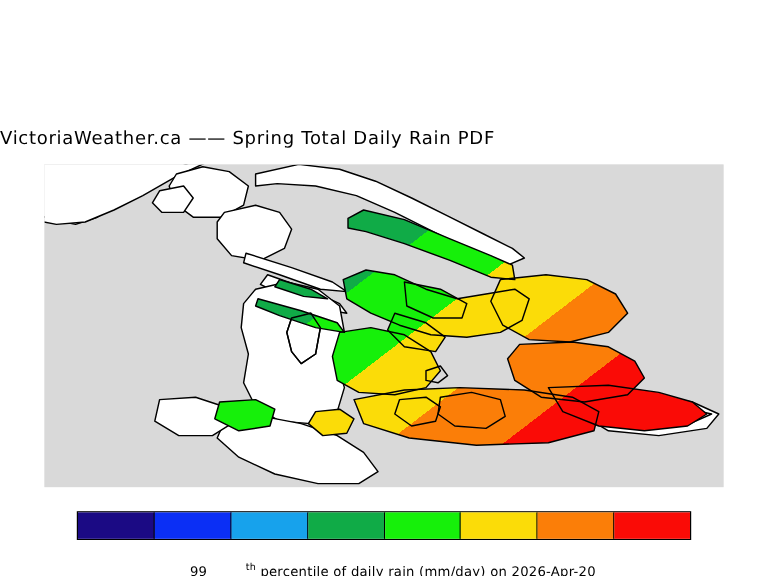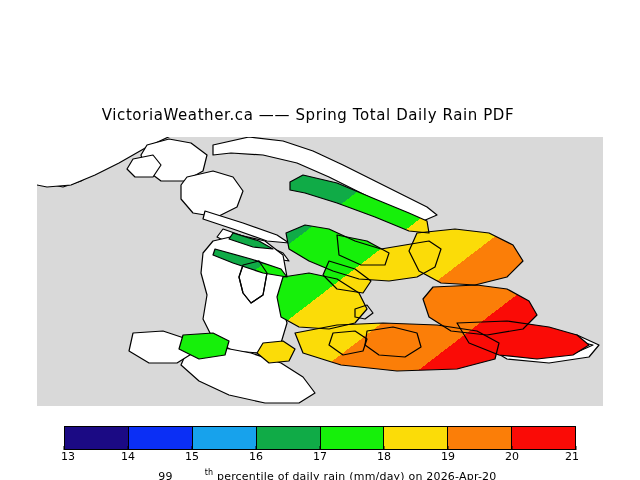--- a/index.html
+++ b/index.html
@@ -6,21 +6,20 @@
   body{
     width:640px;height:480px;background:#ffffff;
     font-family:"DejaVu Sans",sans-serif;
     overflow:hidden;position:relative;
   }
   #root{position:absolute;left:0;top:0;width:640px;height:480px;}
 
   
   .title{
     position:absolute;left:0;top:106px;width:616px;
-    text-align:center;
     font-family:"DejaVu Sans",sans-serif;
     font-size:15px;letter-spacing:.6px;color:#000;
     white-space:pre;
   }
 
   
   .map-panel{
     position:absolute;left:37px;top:137px;width:566px;height:269px;
     background:#d9d9d9;overflow:hidden;
   }
@@ -186,39 +185,19 @@
     <div class="cbar" id="cbar-segments">
         <div class="cbar-seg" style="background: rgb(27, 10, 132);"></div>
         <div class="cbar-seg" style="background: rgb(11, 47, 245);"></div>
         <div class="cbar-seg" style="background: rgb(23, 162, 236);"></div>
         <div class="cbar-seg" style="background: rgb(16, 171, 71);"></div>
         <div class="cbar-seg" style="background: rgb(22, 240, 10);"></div>
         <div class="cbar-seg" style="background: rgb(251, 220, 8);"></div>
         <div class="cbar-seg" style="background: rgb(251, 126, 8);"></div>
         <div class="cbar-seg" style="background: rgb(250, 11, 6);"></div>
       </div>
-    <div class="cbar-ticks" id="cbar-ticks">
-        <div class="tick-mark" style="left: 0px;"></div>
-        <div class="tick" style="left: 4px;">13</div>
-        <div class="tick-mark" style="left: 64px;"></div>
-        <div class="tick" style="left: 64px;">14</div>
-        <div class="tick-mark" style="left: 128px;"></div>
-        <div class="tick" style="left: 128px;">15</div>
-        <div class="tick-mark" style="left: 192px;"></div>
-        <div class="tick" style="left: 192px;">16</div>
-        <div class="tick-mark" style="left: 256px;"></div>
-        <div class="tick" style="left: 256px;">17</div>
-        <div class="tick-mark" style="left: 320px;"></div>
-        <div class="tick" style="left: 320px;">18</div>
-        <div class="tick-mark" style="left: 384px;"></div>
-        <div class="tick" style="left: 384px;">19</div>
-        <div class="tick-mark" style="left: 448px;"></div>
-        <div class="tick" style="left: 448px;">20</div>
-        <div class="tick-mark" style="left: 512px;"></div>
-        <div class="tick" style="left: 508px;">21</div>
-      </div>
   </div>
 
   <div class="cbar-caption">
     <span>99</span><sup>th</sup><span> percentile of daily rain (mm/day) on 2026-Apr-20</span>
   </div>
 
 </div>
 
 </body></html>

